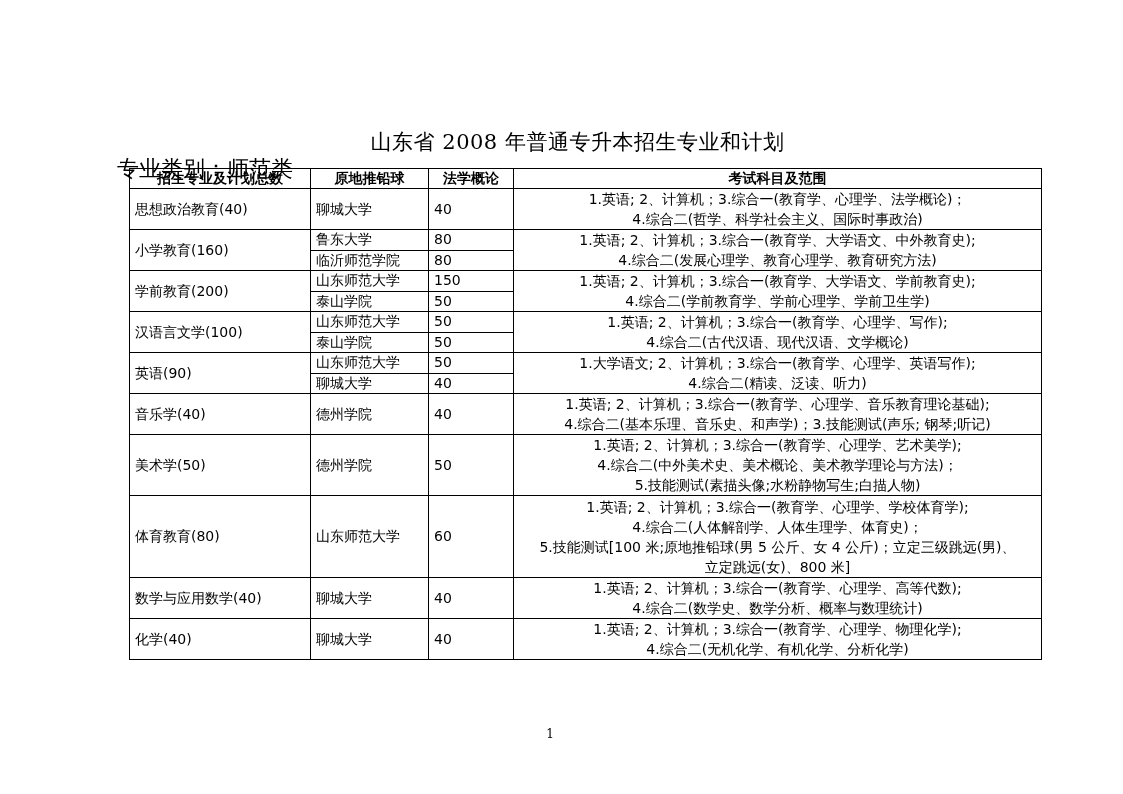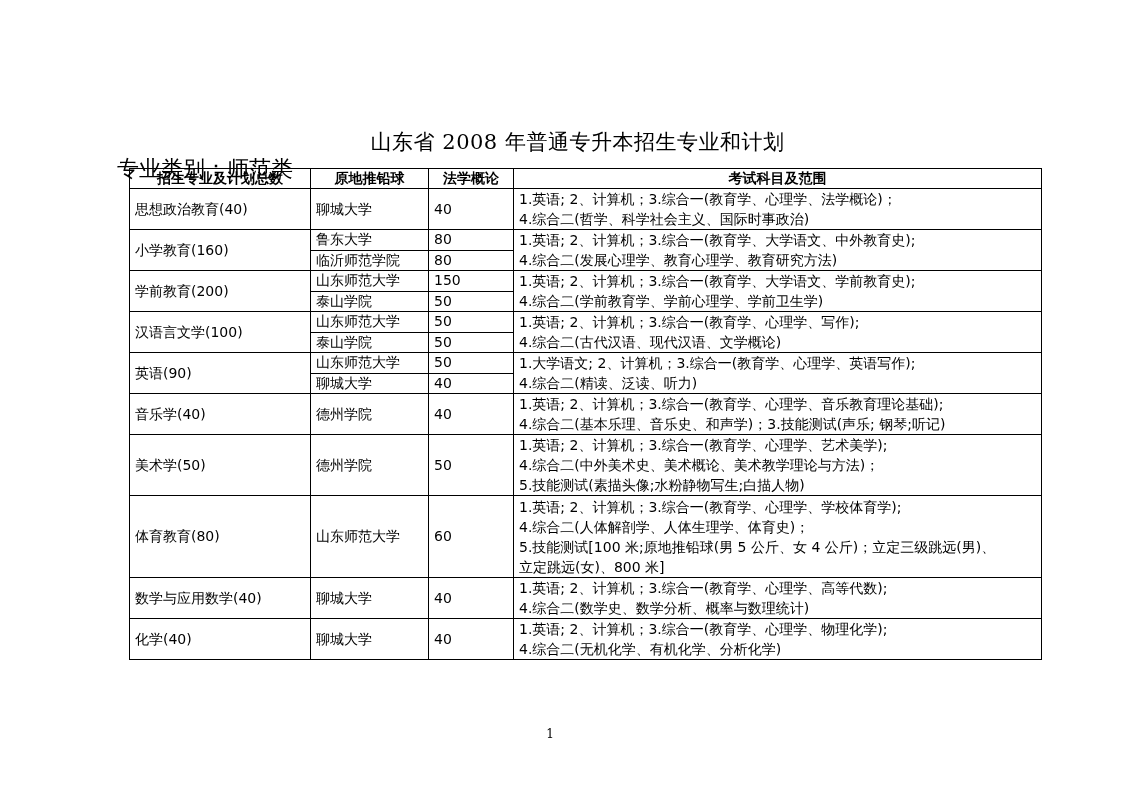--- a/index.html
+++ b/index.html
@@ -8,21 +8,21 @@
     .title { position: absolute; left: 0; width: 1155px; top: 128px; text-align: center;
              font-family: "DejaVu Serif", serif; font-size: 21px; letter-spacing: 0.5px; }
     .category { position: absolute; left: 117px; top: 154px; font-size: 22px; }
     table.plan { position: absolute; left: 117px; top: 168px; width: 912px;
                  border-collapse: collapse; table-layout: fixed; font-size: 14px; margin-left: 12px; }
     table.plan td, table.plan th { border: 1.5px solid #000; padding: 0 5px; vertical-align: middle;
                  line-height: 19px; overflow: hidden; white-space: nowrap; }
     table.plan th { font-weight: bold; text-align: center; height: 19px; font-size: 14px; }
     table.plan th.light { font-weight: bold; }
     td.exam { white-space: normal; padding-left: 4px; }
-    td.exam div { line-height: 20px; }
+    td.exam div { line-height: 20px; text-align: center; }
     .page-num { position: absolute; left: 0; width: 1100px; top: 727px; text-align: center;
                 font-family: "DejaVu Serif", serif; font-size: 12px; }
   </style>
 </head>
 <body>
 
 <div class="title">山东省 2008 年普通专升本招生专业和计划</div>
 <div class="category">专业类别：师范类</div>
 
 <table class="plan">

